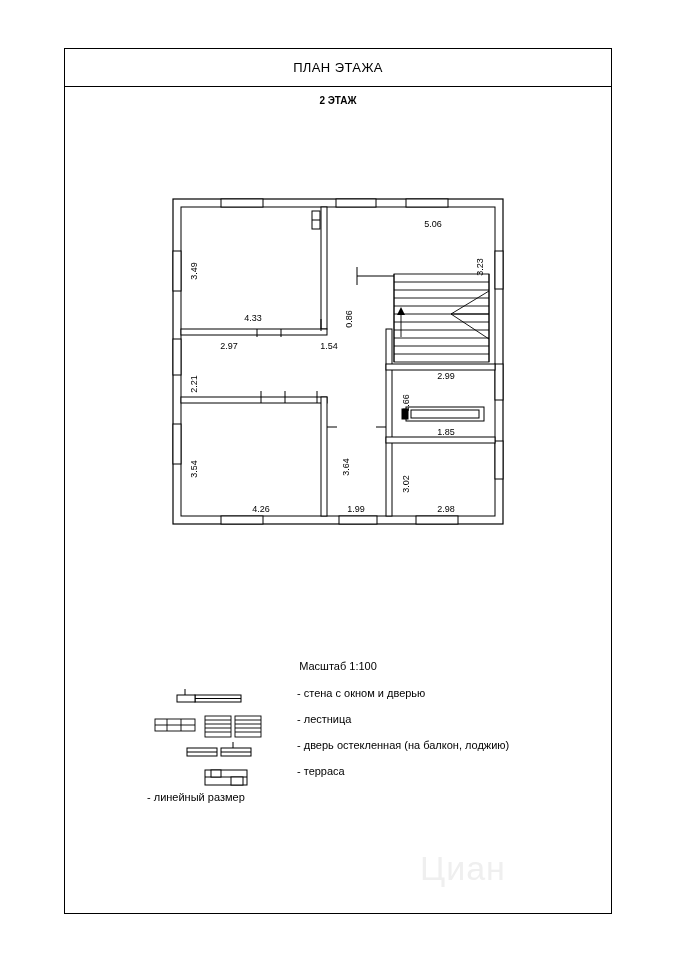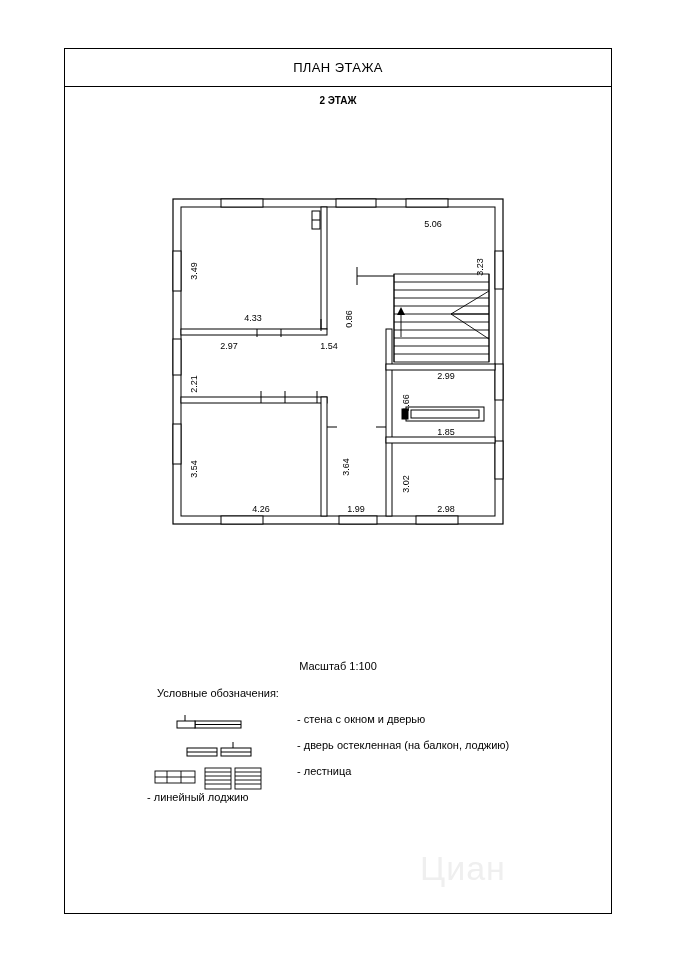--- a/index.html
+++ b/index.html
@@ -226,49 +226,33 @@
       <text class="dim" x="248" y="305" transform="rotate(-90 248 305)" text-anchor="middle">3.02</text>
       <text class="dim" x="100" y="333" text-anchor="middle">4.26</text>
       <text class="dim" x="195" y="333" text-anchor="middle">1.99</text>
       <text class="dim" x="285" y="333" text-anchor="middle">2.98</text>
     </svg>
   </div>
 
   <div class="scale-label">Масштаб 1:100</div>
 
   <div class="legend">
-    <div class="legend-title">Условные обозначения:</div>
 
     <div class="legend-row">
       <div class="legend-sym">
         <svg width="150" height="26" viewBox="0 0 150 26">
           <g stroke="#000" fill="none">
             <rect x="48" y="8" width="46" height="7" fill="#fff"></rect>
             <line x1="48" y1="11.5" x2="94" y2="11.5"></line>
             <rect x="30" y="8" width="18" height="7" fill="#fff"></rect>
             <line x1="38" y1="8" x2="38" y2="2"></line>
           </g>
         </svg>
       </div>
       <div class="legend-text">- стена с окном  и дверью</div>
-    </div>
-
-    <div class="legend-row">
-      <div class="legend-sym">
-        <svg width="150" height="26" viewBox="0 0 150 26">
-          <g stroke="#000" fill="none">
-            <rect x="40" y="9" width="30" height="8" fill="#fff"></rect>
-            <line x1="40" y1="13" x2="70" y2="13"></line>
-            <rect x="74" y="9" width="30" height="8" fill="#fff"></rect>
-            <line x1="74" y1="13" x2="104" y2="13"></line>
-            <line x1="86" y1="9" x2="86" y2="3"></line>
-          </g>
-        </svg>
-      </div>
-      <div class="legend-text">- дверь остекленная (на балкон, лоджию)</div>
     </div>
 
     <div class="legend-row">
       <div class="legend-sym">
         <svg width="150" height="26" viewBox="0 0 150 26">
           <g stroke="#000" fill="none" stroke-width="0.9">
             <rect x="58" y="3" width="26" height="21" fill="#fff"></rect>
             <line x1="58" y1="7" x2="84" y2="7"></line>
             <line x1="58" y1="11" x2="84" y2="11"></line>
             <line x1="58" y1="15" x2="84" y2="15"></line>
@@ -281,22 +265,50 @@
             <rect x="8" y="6" width="40" height="12" fill="#fff"></rect>
             <line x1="8" y1="12" x2="48" y2="12"></line>
             <line x1="20" y1="6" x2="20" y2="18"></line>
             <line x1="34" y1="6" x2="34" y2="18"></line>
           </g>
         </svg>
       </div>
       <div class="legend-text">- лестница</div>
     </div>
 
-
-
-    <div class="legend-row">
-      <div class="legend-text">- линейный лоджию</div>
+    <div class="legend-row">
+      <div class="legend-sym">
+        <svg width="150" height="26" viewBox="0 0 150 26">
+          <g stroke="#000" fill="none">
+            <rect x="40" y="9" width="30" height="8" fill="#fff"></rect>
+            <line x1="40" y1="13" x2="70" y2="13"></line>
+            <rect x="74" y="9" width="30" height="8" fill="#fff"></rect>
+            <line x1="74" y1="13" x2="104" y2="13"></line>
+            <line x1="86" y1="9" x2="86" y2="3"></line>
+          </g>
+        </svg>
+      </div>
+      <div class="legend-text">- дверь остекленная (на балкон, лоджию)</div>
+    </div>
+
+
+    <div class="legend-row">
+      <div class="legend-sym">
+        <svg width="150" height="26" viewBox="0 0 150 26">
+          <g stroke="#000" fill="none">
+            <rect x="58" y="5" width="42" height="15" fill="#fff"></rect>
+            <line x1="58" y1="12" x2="100" y2="12"></line>
+            <rect x="64" y="5" width="10" height="7" fill="#fff"></rect>
+            <rect x="84" y="12" width="12" height="8" fill="#fff"></rect>
+          </g>
+        </svg>
+      </div>
+      <div class="legend-text">- терраса</div>
+    </div>
+
+    <div class="legend-row">
+      <div class="legend-text">- линейный размер</div>
     </div>
   </div>
 
   <div class="watermark">Циан</div>
 
 </div>
 
 </body></html>

